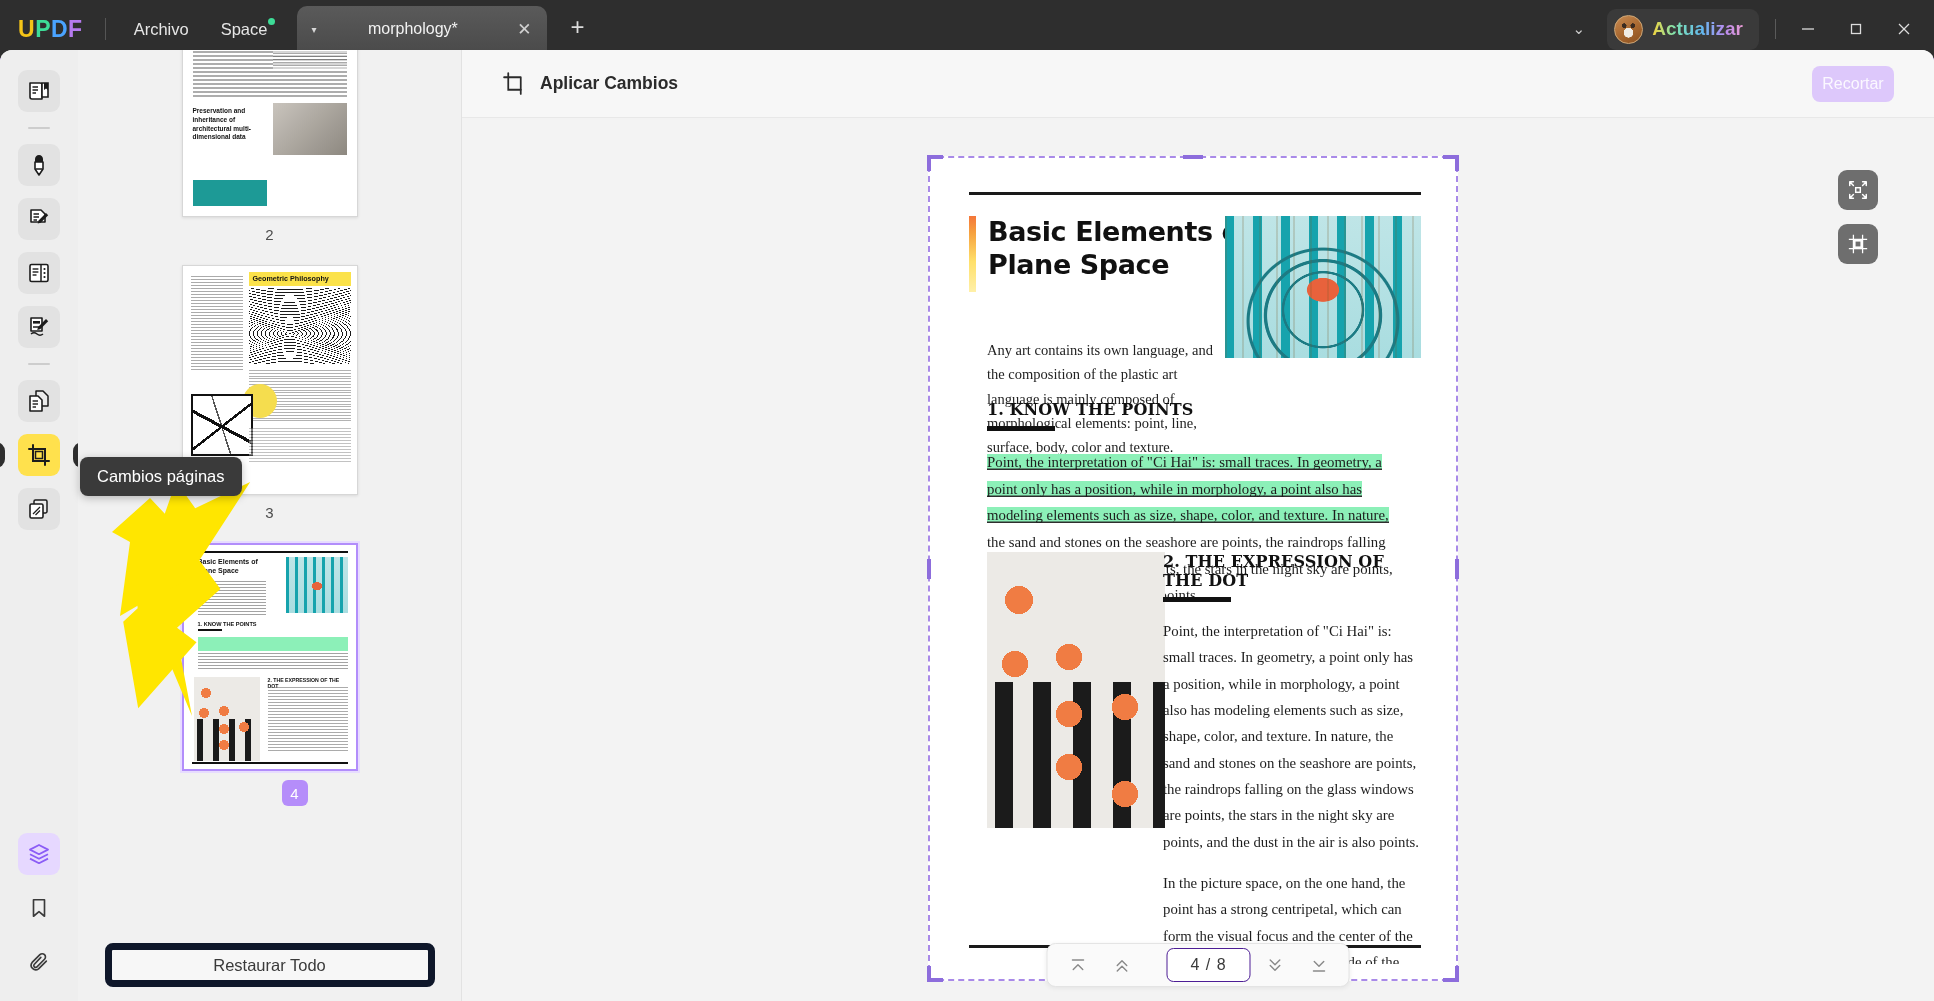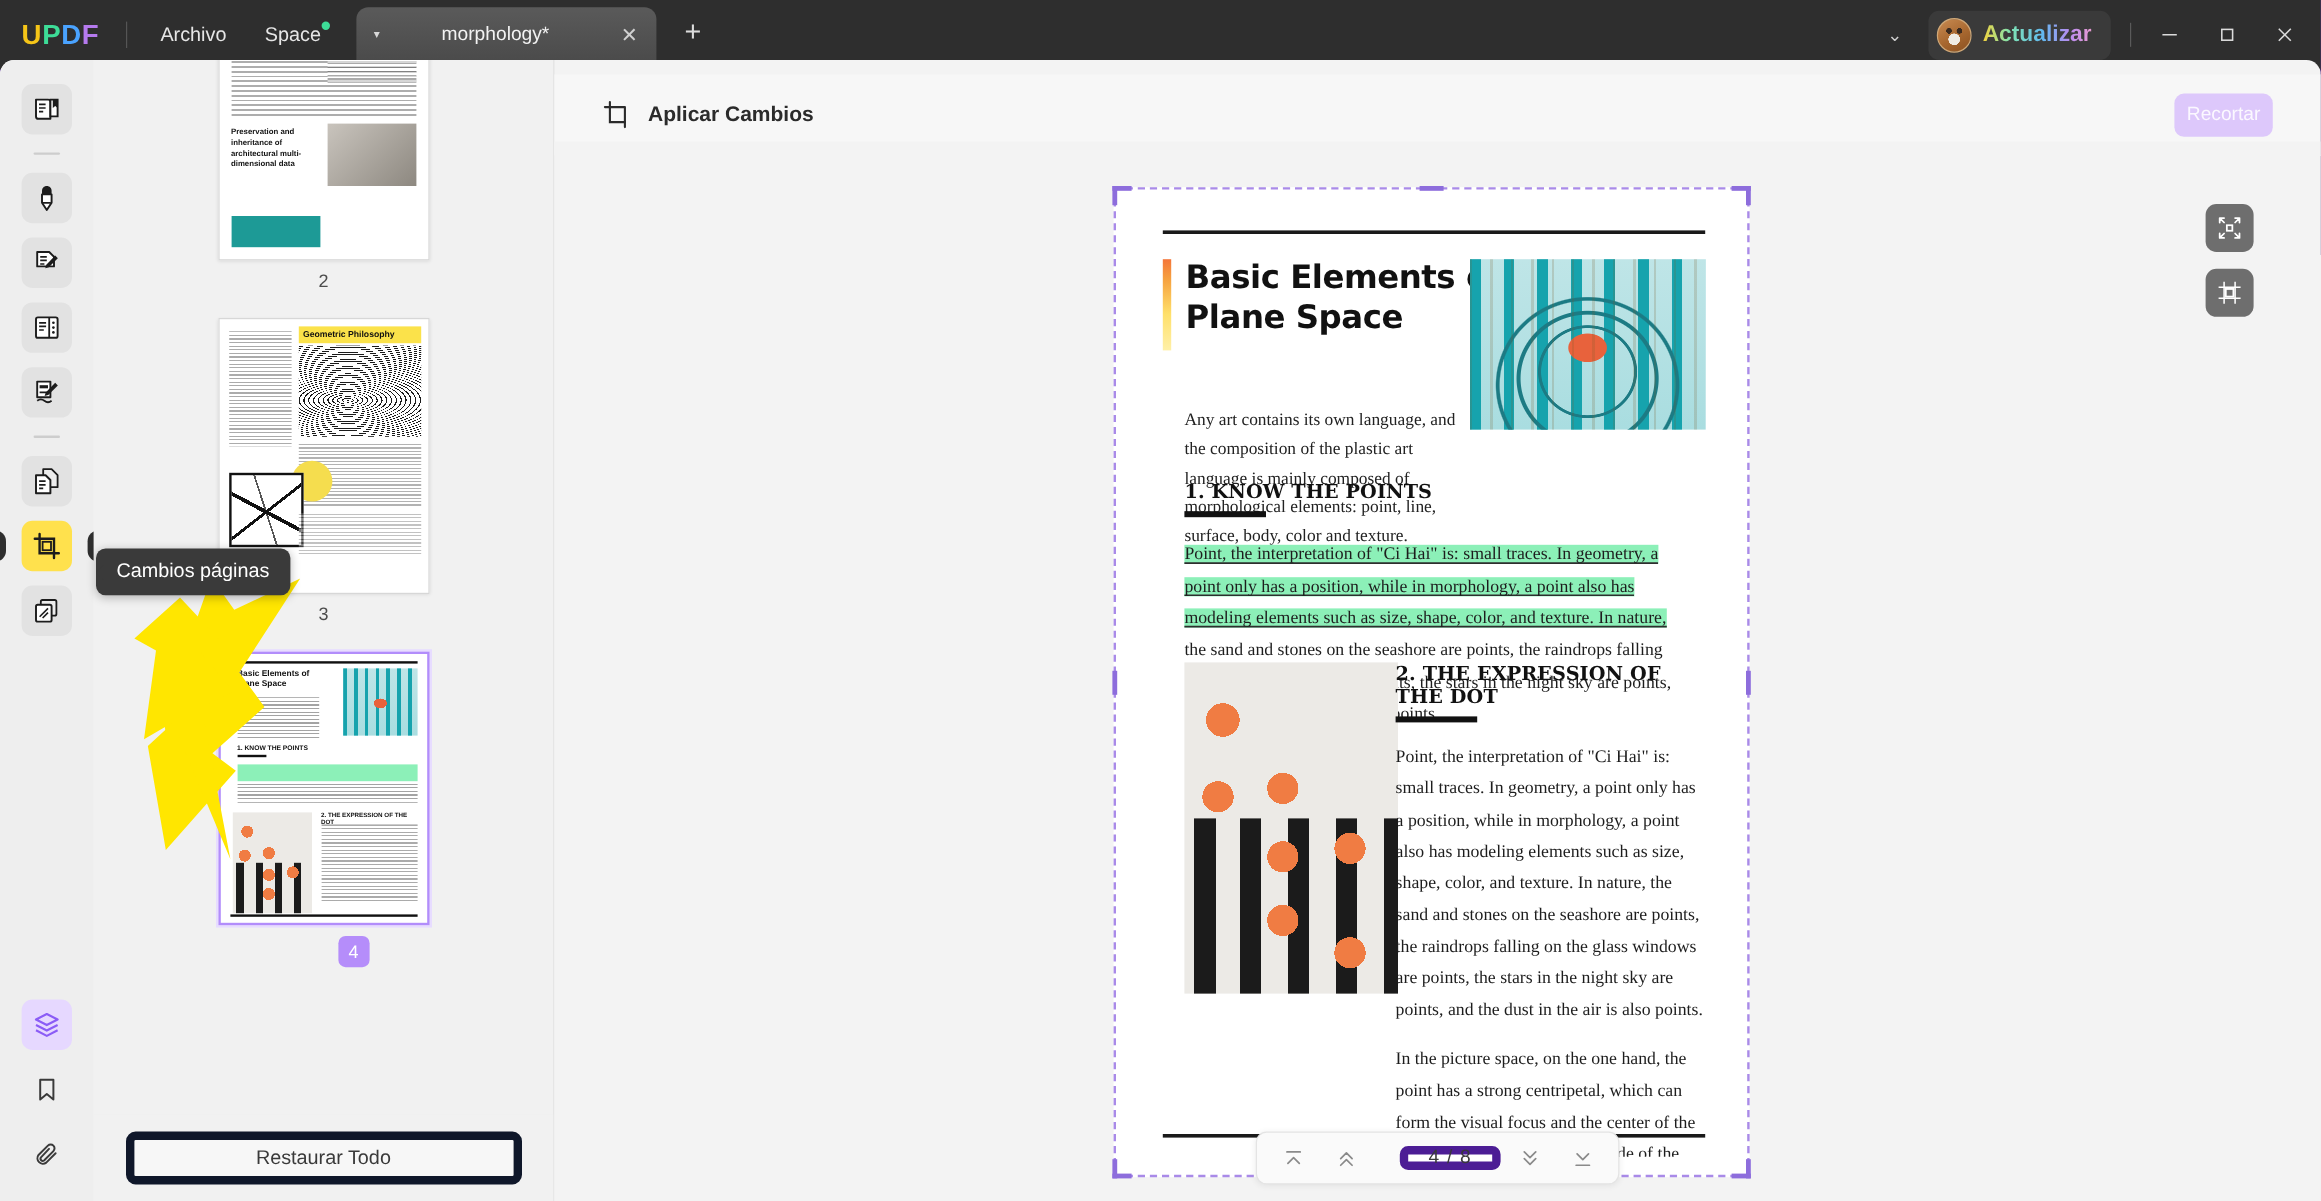--- a/index.html
+++ b/index.html
@@ -129,21 +129,21 @@
     box-shadow:0 2px 8px rgba(0,0,0,.25);
   }
   .tooltip:after{
     content:""; position:absolute; left:-6px; top:50%; margin-top:-6px;
     border:6px solid transparent; border-right-color:#3a3a3a;
   }
   .arrow-anno { position:absolute; left:108px; top:430px; z-index:35; pointer-events:none; }
 
   
   .toolbar {
-    position:absolute; left:462px; top:12px; right:0; height:68px;
+    position:absolute; left:462px; top:0; right:0; height:68px;
     background:#f7f7f7; border-bottom:1px solid #e8e8e8;
     display:flex; align-items:center;justify-content:flex-end;
   }
   .tool-apply { display:flex; align-items:center; gap:13px; margin-left:28px;
     padding:8px 12px; border-radius:7px; }
   .tool-apply span { font-size:17.5px; font-weight:bold; color:#2b2b2b; }
   .crop-btn {
     margin-left:auto; margin-right:40px; width:82px; height:36px; border-radius:8px;
     background:#ddc8fb; color:#fbf8ff; font-size:16px;
     display:flex; align-items:center; justify-content:center;
@@ -234,21 +234,21 @@
 
   
   .pagenav {
     position:absolute; left:50%; transform:translateX(-50%); bottom:14px;
     height:44px; background:#fafafa; border:1px solid #e4e4e4; border-radius:9px;
     display:flex; align-items:center; gap:4px; padding:0 10px;
     box-shadow:0 1px 5px rgba(0,0,0,.07);
   }
   .navbtn { width:40px; height:34px; display:flex; align-items:center; justify-content:center;
             color:#8a8a8a; border-radius:6px; }
-  .pagebox { width:84px; height:20px; border:7px solid #4c1d95; border-radius:7px;
+  .pagebox { width:84px; height:34px; border:1px solid #4c1d95; border-radius:7px;
              background:#fff; display:flex; align-items:center; justify-content:center;
              font-size:16px; color:#3a3a3a; letter-spacing:1px;margin-left:21px; }
 </style>
 </head>
 <body>
 
 <div id="app">
 
   <div class="titlebar">
     <div class="logo">

